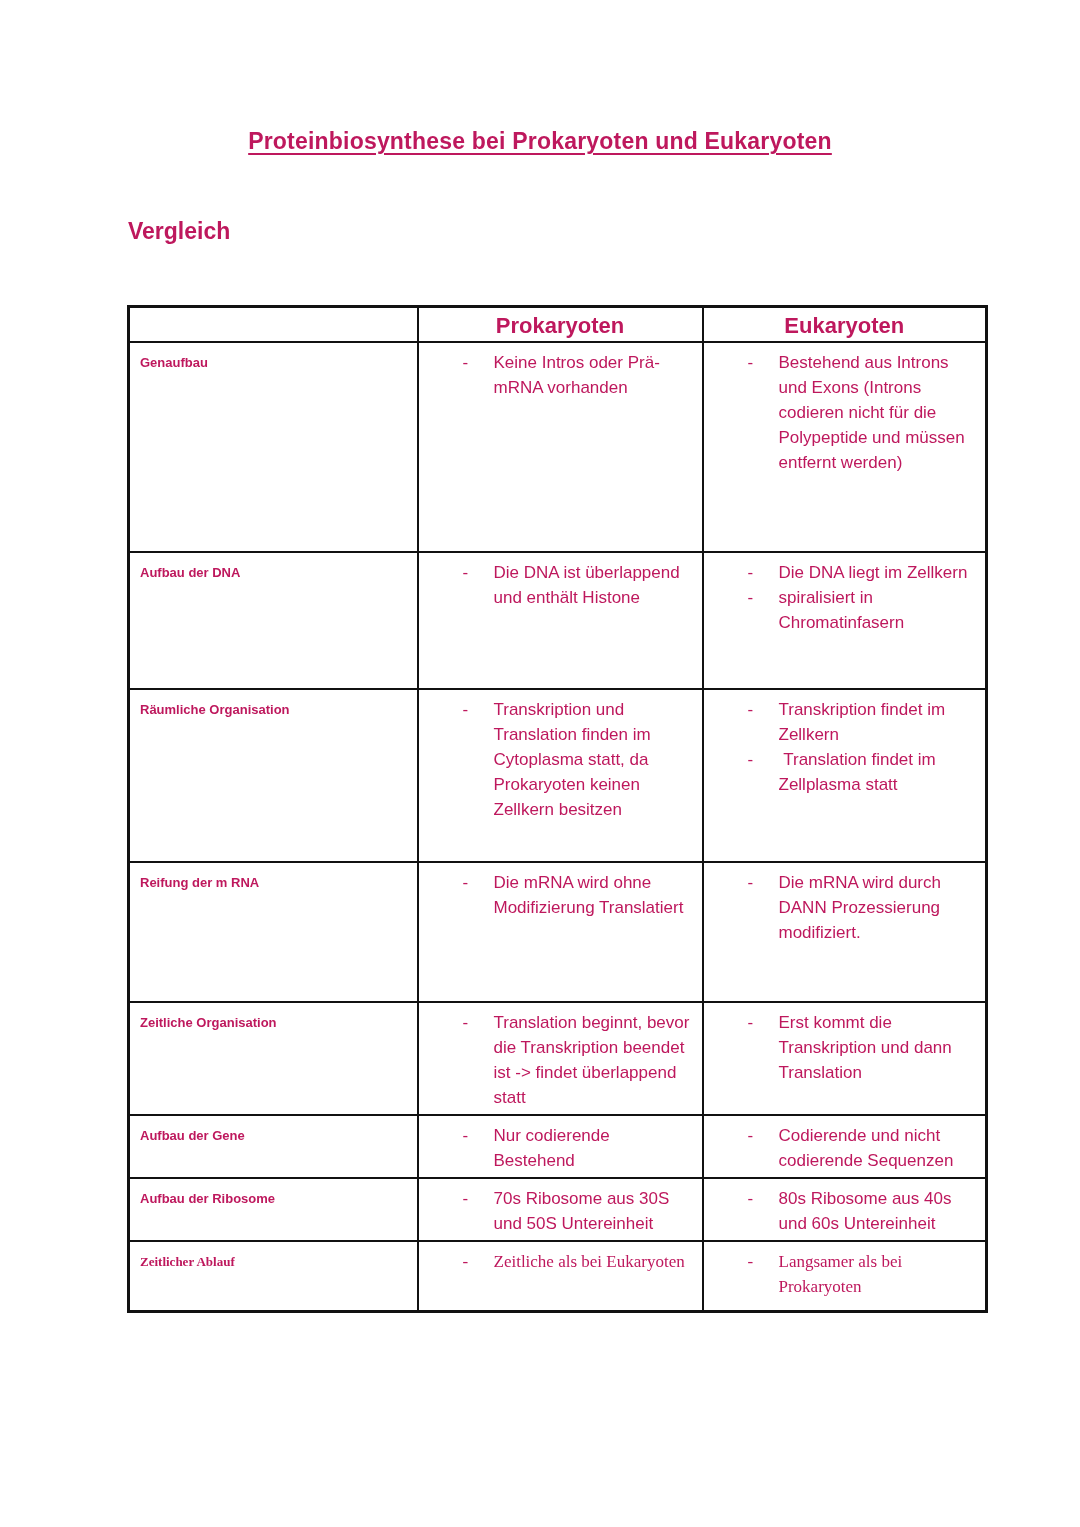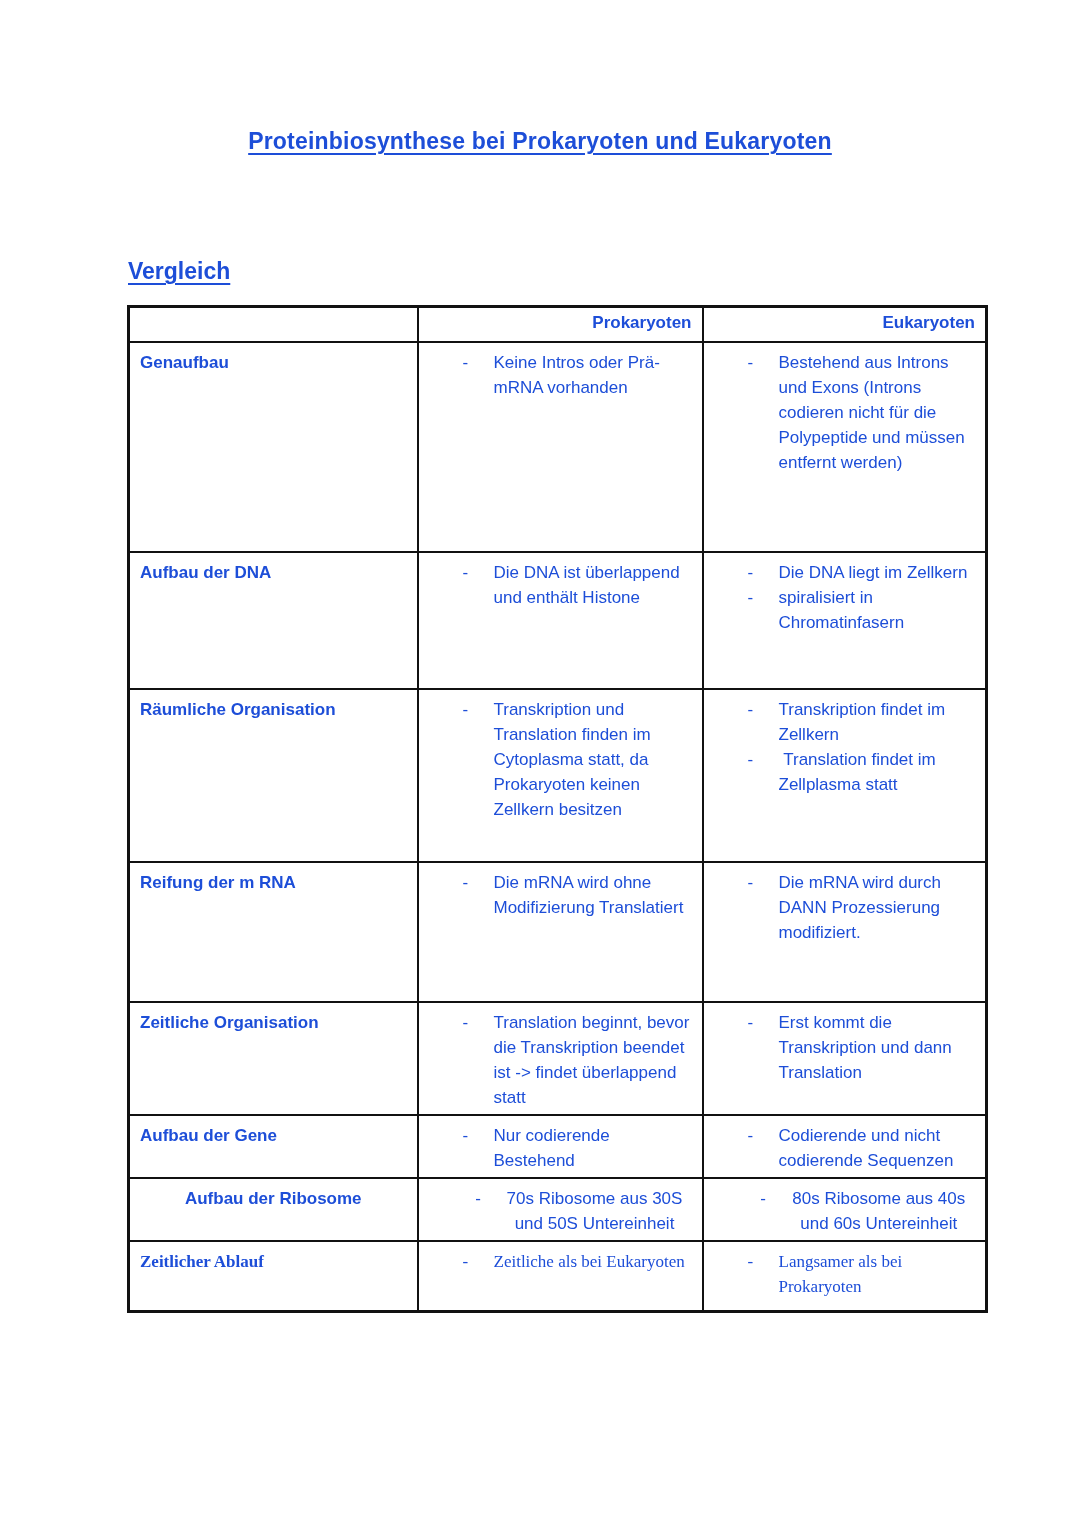--- a/index.html
+++ b/index.html
@@ -2,21 +2,21 @@
 <html><head>
 <meta charset="utf-8">
 <style>
   html, body { margin: 0; padding: 0; background: #ffffff; }
   .page {
     position: relative;
     width: 1080px;
     height: 1527px;
     background: #ffffff;
     font-family: "Liberation Sans", sans-serif;
-    color: #1d4ed8;
+    color: #be185d;
     overflow: hidden;
   }
   .doc-title {
     position: absolute;
     top: 128px;
     left: 0;
     width: 100%;
     text-align: center;
     font-size: 23px;
     font-weight: bold;
@@ -26,52 +26,50 @@
     text-decoration: underline;
     text-decoration-thickness: 2px;
     text-underline-offset: 4px;
   }
   .section-heading {
     position: absolute;
     top: 218px;
     left: 128px;
     font-size: 23px;
     font-weight: bold;
-    text-decoration: underline;
     text-decoration-thickness: 2px;
     text-underline-offset: 4px;
-    margin-top: 40px;
   }
   table.compare {
     position: absolute;
     left: 127px;
     top: 305px;
     width: 858px;
     border-collapse: collapse;
     table-layout: fixed;
     border: 3px solid #111;
   }
   table.compare th, table.compare td {
     border: 2px solid #111;
     vertical-align: top;
     overflow: hidden;
   }
   col.c1 { width: 289px; }
   col.c2 { width: 285px; }
   col.c3 { width: 284px; }
   thead th {
     height: 26px;
-    font-size: 17px;
-    font-weight: bold;
-    text-align: right;
+    font-size: 22px;
+    font-weight: bold;
+    text-align: center;
     padding: 5px 10px 2px 10px;
   }
   td.label-cell {
     font-weight: bold;
-    font-size: 17px;
+    font-size: 13px;
     padding: 8px 10px;
     line-height: 24px;
   }
   td.list-cell { padding: 7px 6px 4px 0; }
   .bullet-item {
     display: flex;
     font-size: 17px;
     line-height: 25px;
     padding-left: 44px;
   }
@@ -79,21 +77,21 @@
     flex: none;
     width: 31px;
   }
   .bullet-text { white-space: pre-wrap; }
   tbody tr:nth-child(1) { height: 210px; }
   tbody tr:nth-child(2) { height: 137px; margin-left: 40px; }
   tbody tr:nth-child(3) { height: 173px; }
   tbody tr:nth-child(4) { height: 140px; }
   tbody tr:nth-child(5) { height: 102px; }
   tbody tr:nth-child(6) { height: 60px; padding-left: 20px; }
-  tbody tr:nth-child(7) { height: 59px; text-align: center; }
+  tbody tr:nth-child(7) { height: 59px; }
   tbody tr:nth-child(8) { height: 70px; font-family: Liberation Serif, serif; }
 </style>
 </head>
 <body>
 
 <div class="page">
 
   <div class="doc-title">
     <span>Proteinbiosynthese bei Prokaryoten und Eukaryoten</span>
   </div>

